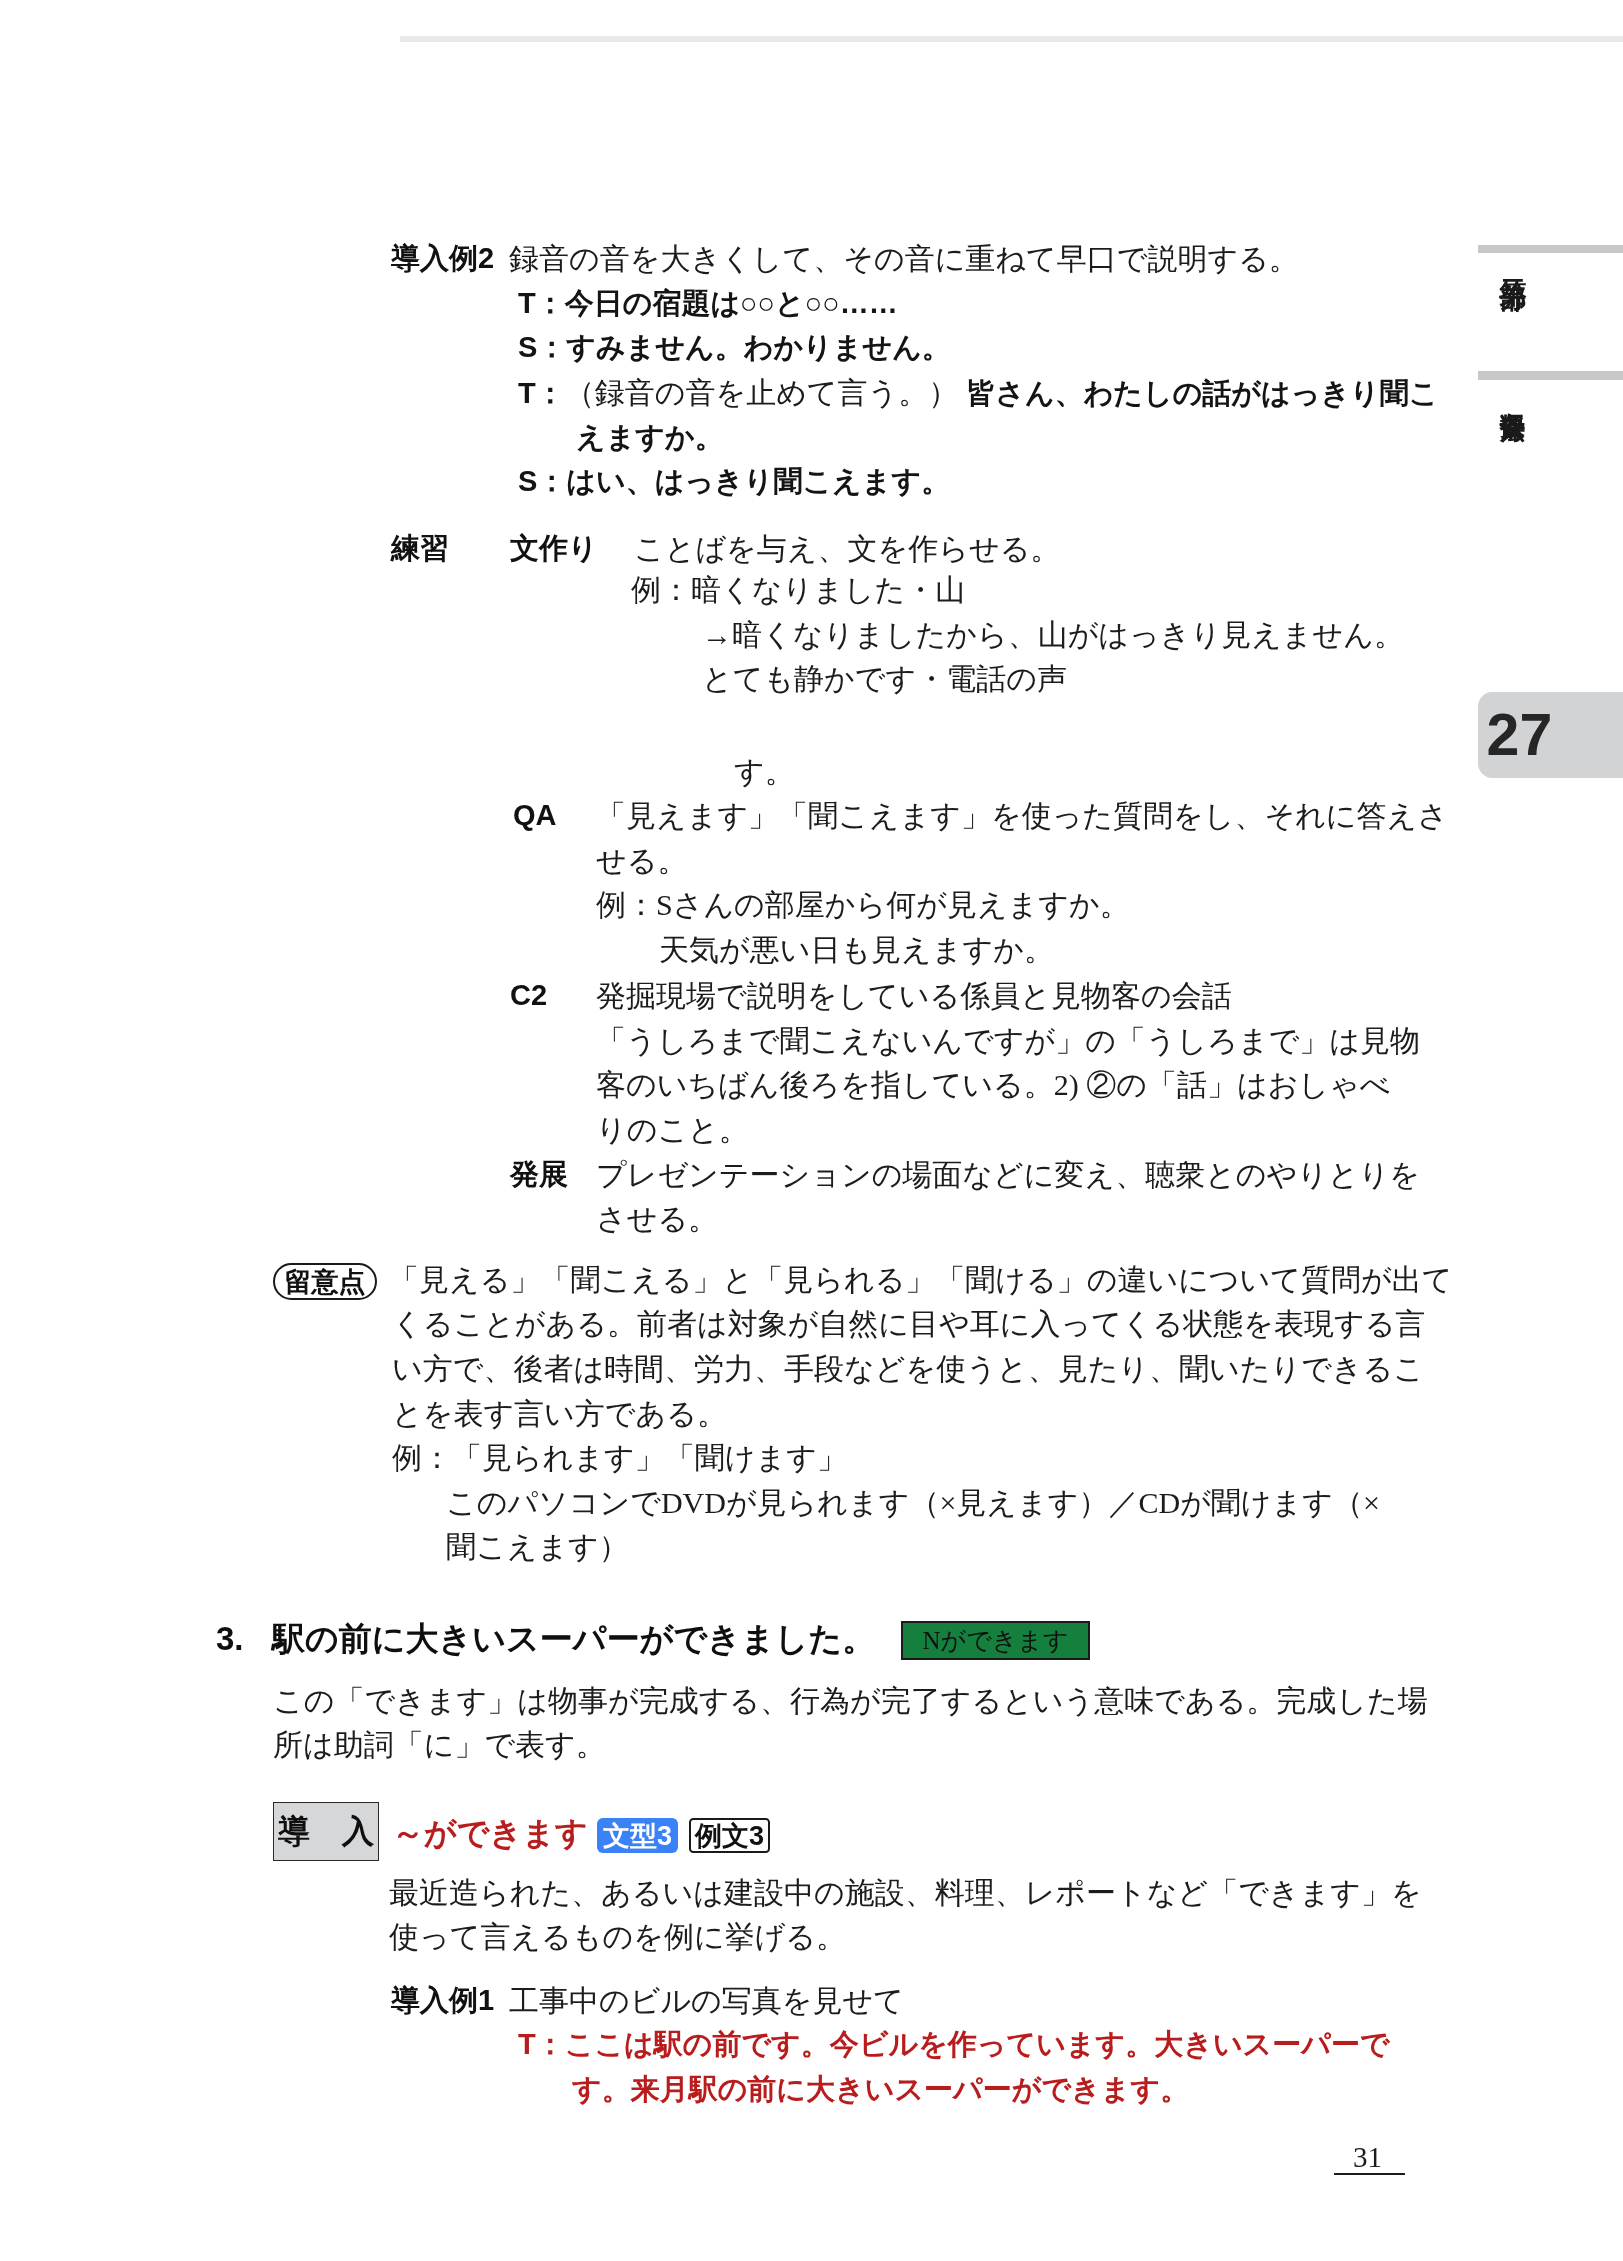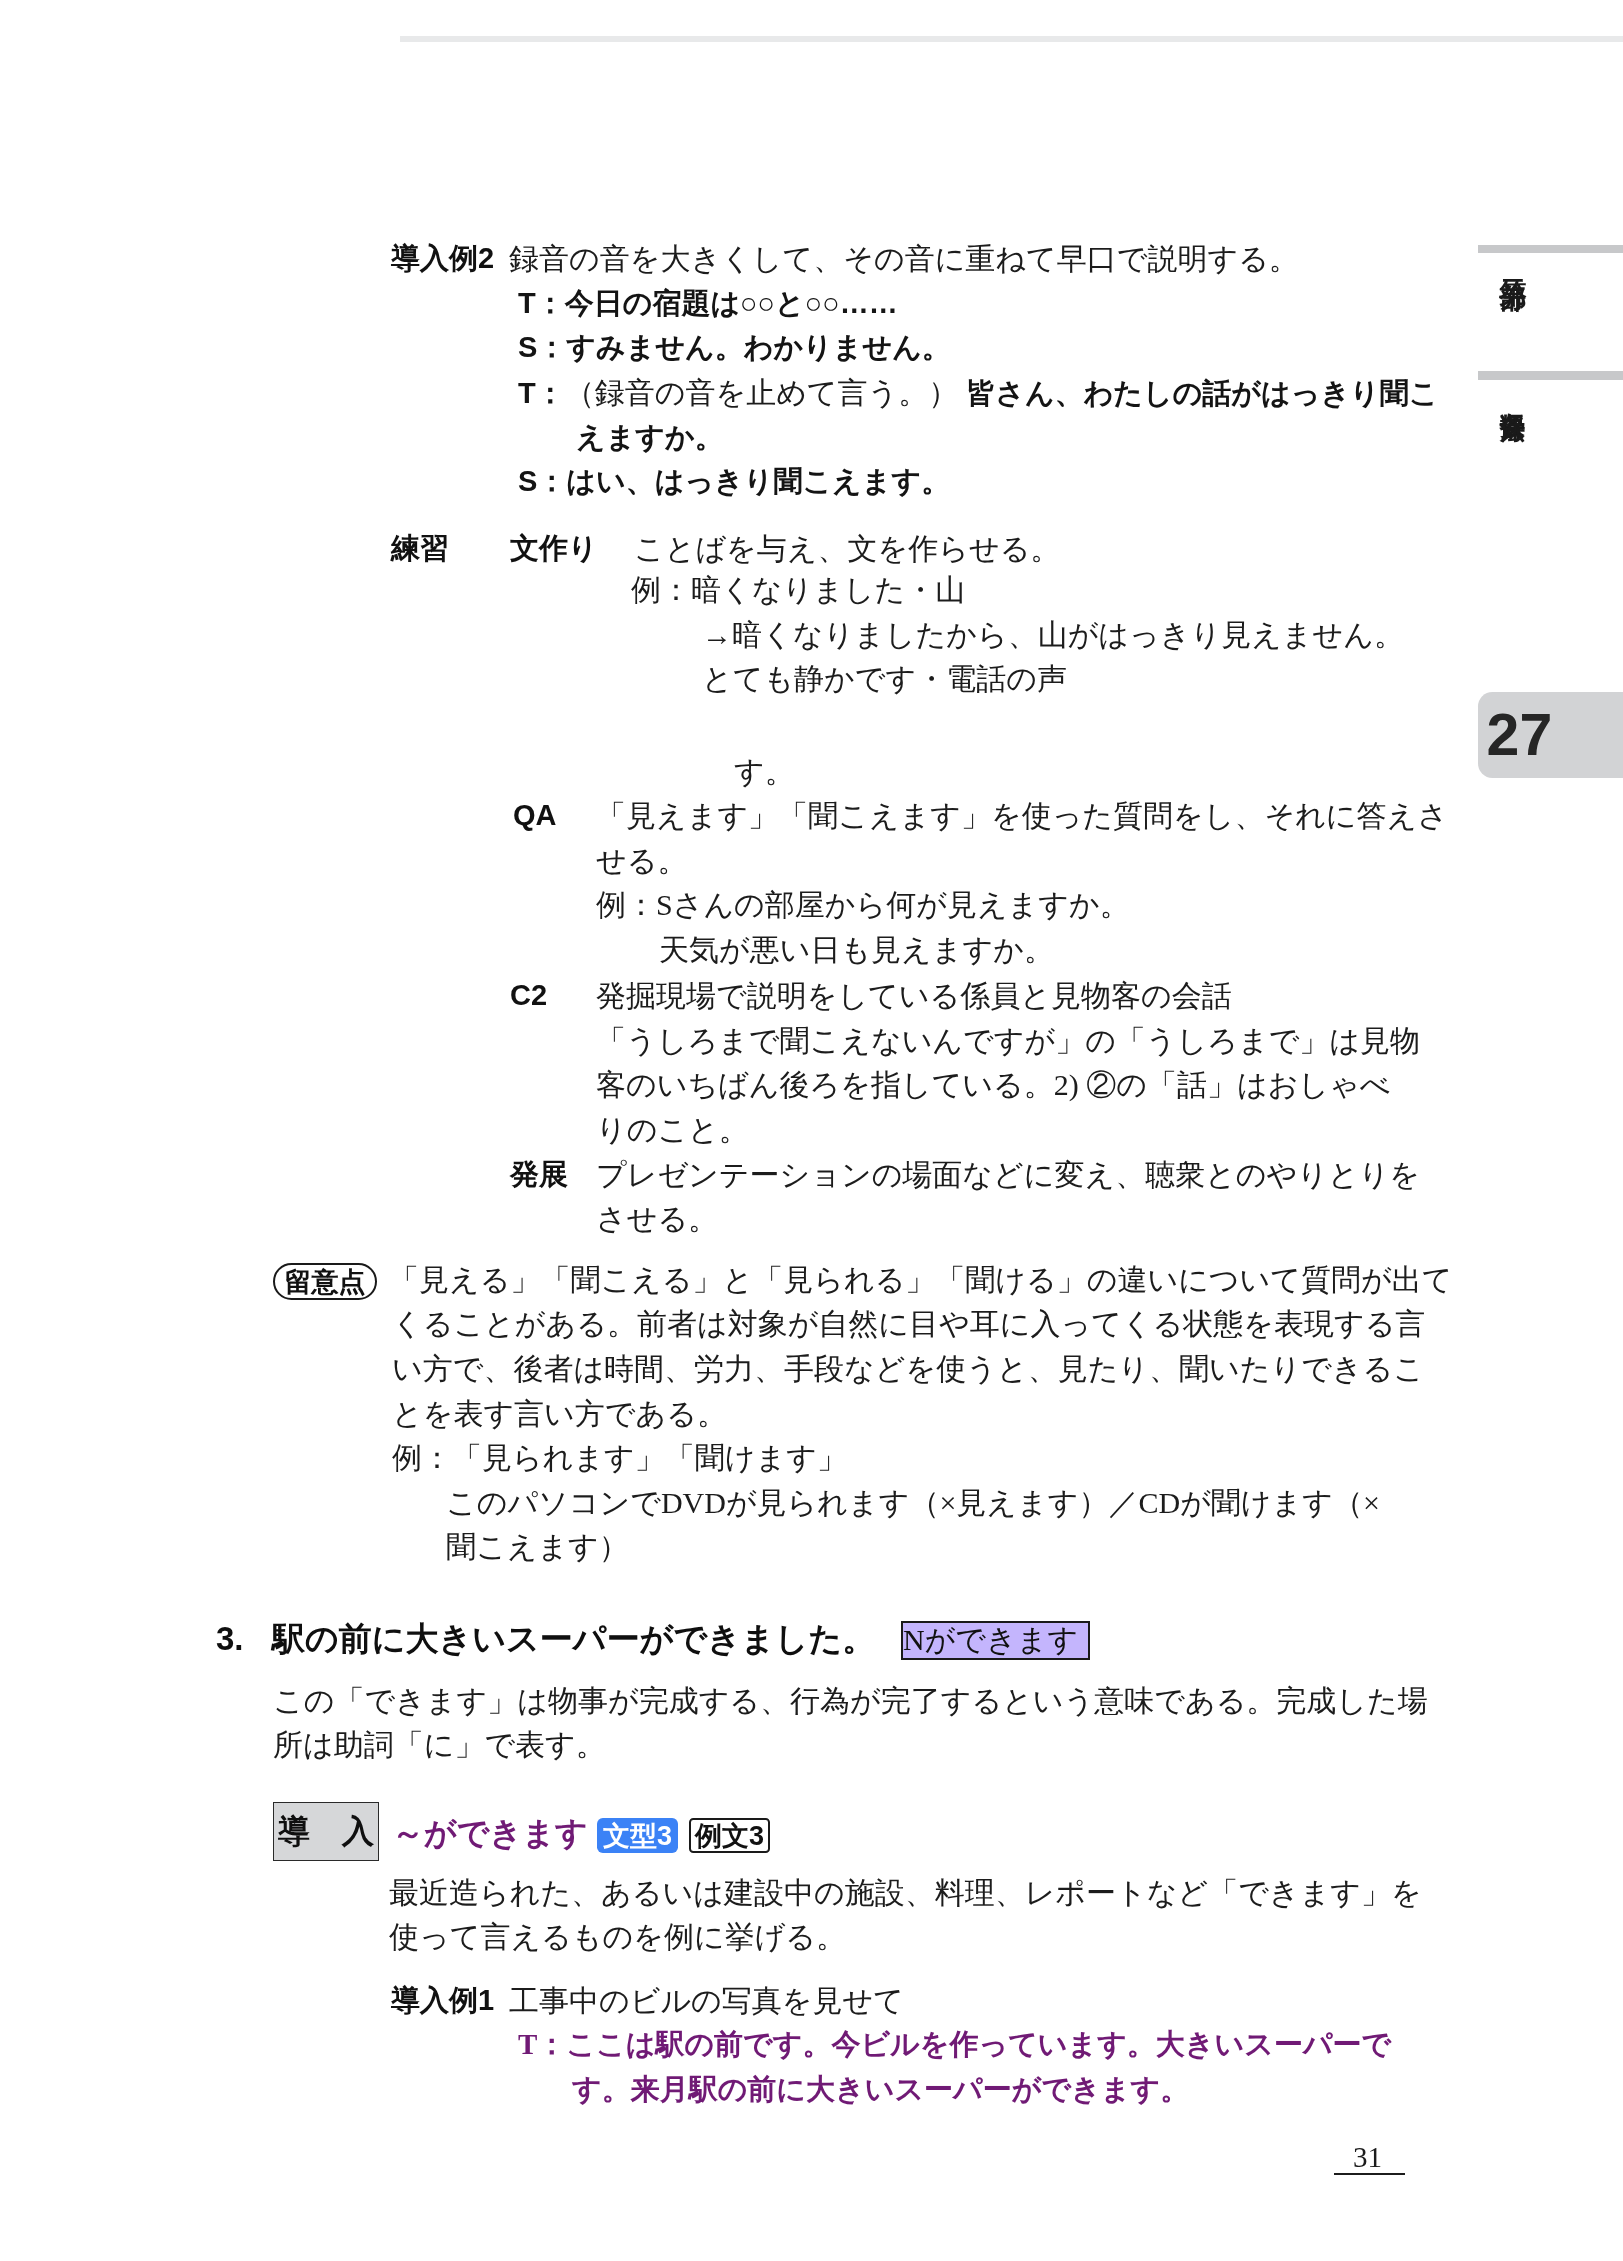--- a/index.html
+++ b/index.html
@@ -1,28 +1,28 @@
 <!DOCTYPE html>
 <html lang="ja" style="font-size:11.5px"><head>
 <meta charset="utf-8">
 <style>
   html,body{margin:0;padding:0;background:#ffffff;}
   .page{position:relative;width:1624px;height:2261px;background:#ffffff;overflow:hidden;margin-top:32px;}
   .line{position:absolute;white-space:nowrap;line-height:1.15;}
   .t-serif{font-family:"Liberation Serif","DejaVu Serif",serif;font-size:30px;color:#1c1c1c;}
   .t-dialog{font-family:"Liberation Sans","DejaVu Sans",sans-serif;font-size:29px;font-weight:600;color:#141414;}
-  .t-dialog-bold{font-family:Liberation Serif, serif;font-size:29px;font-weight:700;color:#701a75;}
+  .t-dialog-bold{font-family:Liberation Sans, sans-serif;font-size:29px;font-weight:700;color:#b91c1c;}
   .t-label{font-family:"Liberation Sans","DejaVu Sans",sans-serif;font-size:29px;font-weight:700;color:#111;}
   .t-sublabel{font-family:"Liberation Sans","DejaVu Sans",sans-serif;font-size:29px;font-weight:600;color:#111;}
   .t-heading{font-family:"Liberation Sans","DejaVu Sans",sans-serif;font-size:33px;font-weight:700;color:#0f0f0f;}
   .box{position:absolute;box-sizing:border-box;}
   .note-badge{border:2.2px solid #1a1a1a;border-radius:19.4px;display:flex;align-items:center;justify-content:center;
     font-family:"Liberation Sans","DejaVu Sans",sans-serif;font-size:27px;font-weight:600;color:#111;background:#fff;}
-  .pattern-box{border:2.2px solid #1a1a1a;display:flex;align-items:center;
-    font-family:"Liberation Serif","DejaVu Serif",serif;font-size:30px;color:#111;background:#c4b5fd;}
+  .pattern-box{border:2.2px solid #1a1a1a;display:flex;align-items:center;justify-content:center;
+    font-family:"Liberation Serif","DejaVu Serif",serif;font-size:25px;color:#111;background:#15803d;}
   .intro-box{background:#d6d7d9;border:1.4px solid #2a2a2a;display:flex;align-items:center;justify-content:center;
     font-family:"Liberation Sans","DejaVu Sans",sans-serif;font-size:32px;font-weight:700;color:#0f0f0f;}
   .tag-dark{background:#3b82f6;border-radius:5.8px;display:flex;align-items:center;justify-content:center;
     font-family:"Liberation Sans","DejaVu Sans",sans-serif;font-size:27px;font-weight:700;color:#ffffff;}
   .tag-light{background:#ffffff;border:2.2px solid #1a1a1a;border-radius:4.3px;display:flex;align-items:center;justify-content:center;
     font-family:"Liberation Sans","DejaVu Sans",sans-serif;font-size:27px;font-weight:600;color:#111;}
   .graybar{position:absolute;background:#c7c8ca;}
   .vtext{position:absolute;writing-mode:vertical-rl;text-orientation:upright;
     font-family:"Liberation Sans","DejaVu Sans",sans-serif;font-weight:700;color:#1a1a1a;}
   .lesson-box{position:absolute;background:#d2d3d5;border-radius:14.4px 0 0 14.4px;

